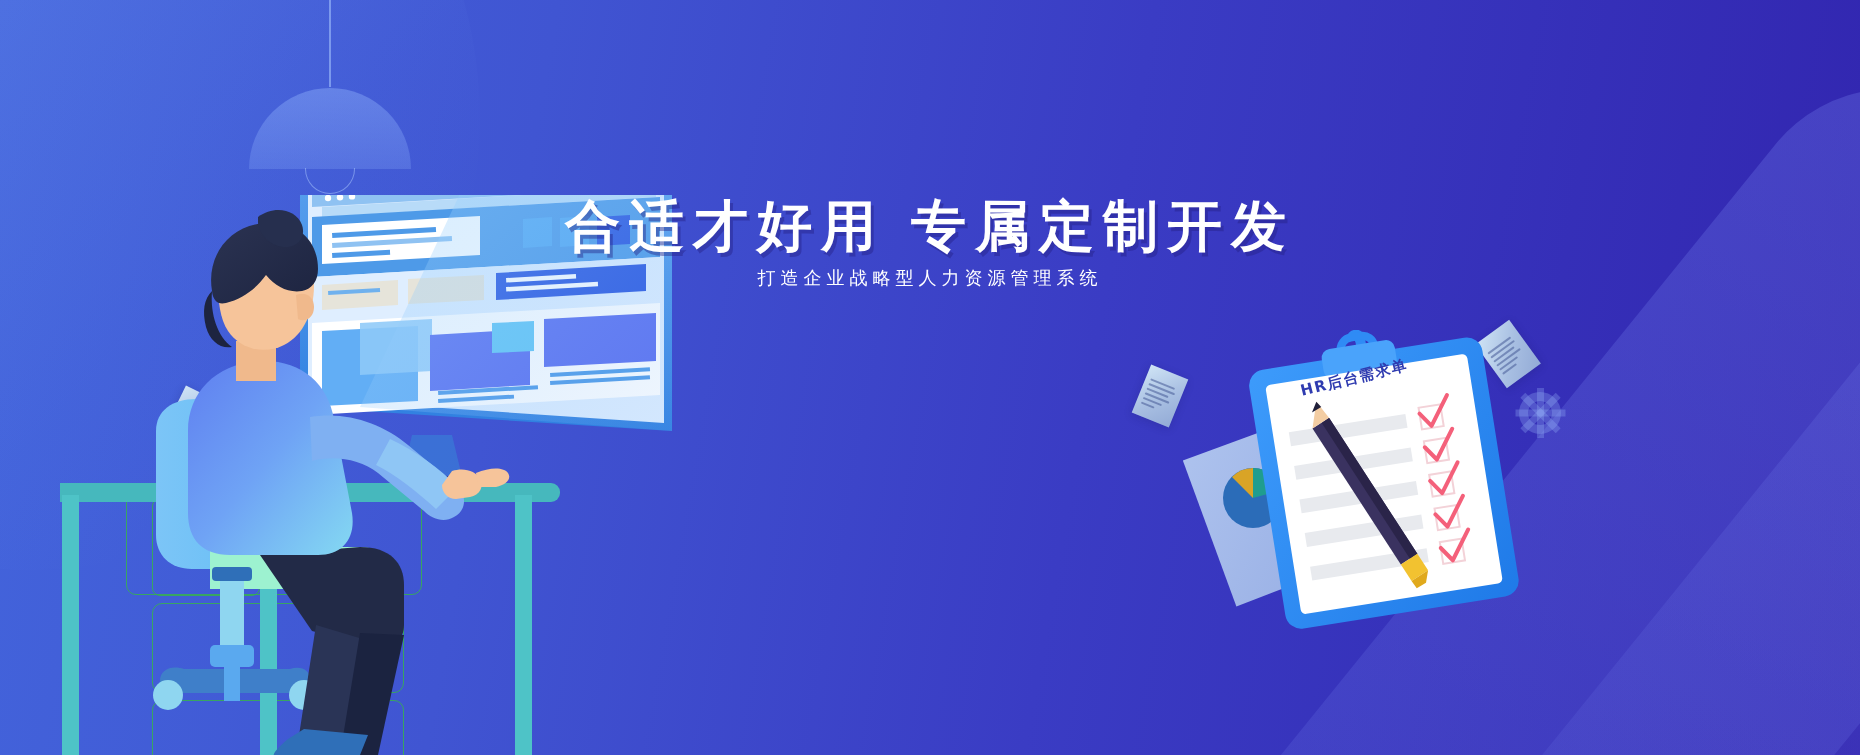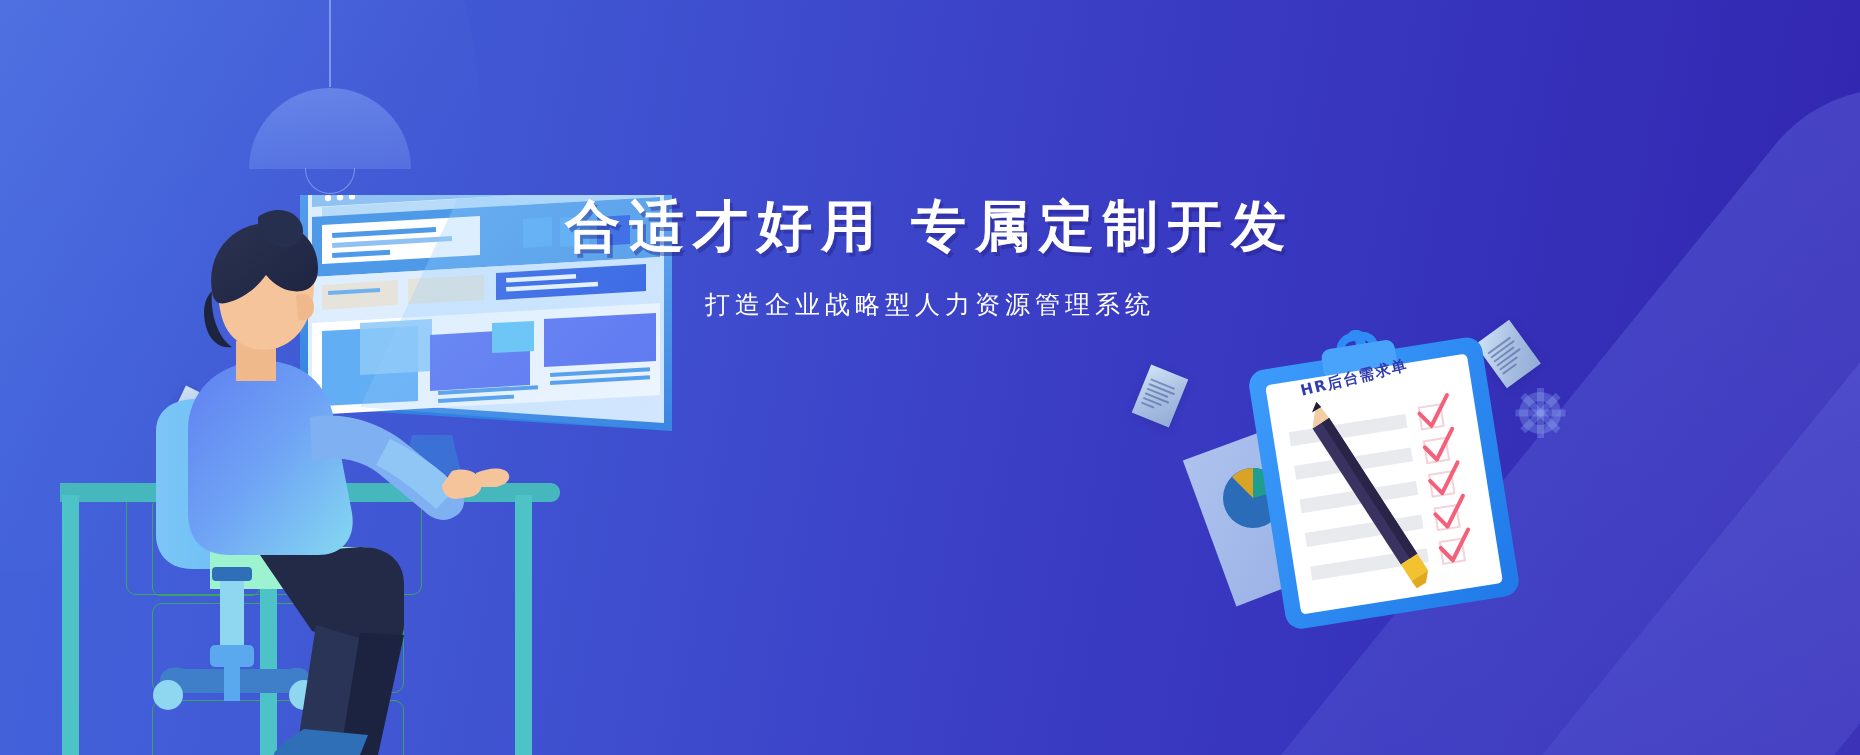--- a/index.html
+++ b/index.html
@@ -80,23 +80,23 @@
     color:#ffffff;
     font-size:55px;
     font-weight:bold;
     letter-spacing:9px;
     line-height:1.12;
     text-shadow:3px 4px 0 rgba(35,30,130,.42);
     white-space:nowrap;
   }
   .headline .gap { display:inline-block; width:26px; }
   .subtitle {
-    margin-top:32px;
+    margin-top:9px;
     color:#ffffff;
-    font-size:25px;
+    font-size:18px;
     letter-spacing:5px;
     line-height:1.2;
     white-space:nowrap;
   }
 
   
   .scene-left { position:absolute; left:60px; bottom:0; width:620px; height:560px; z-index:20; }
   .scene-left svg { width:100%; height:100%; display:block; }
 
   

